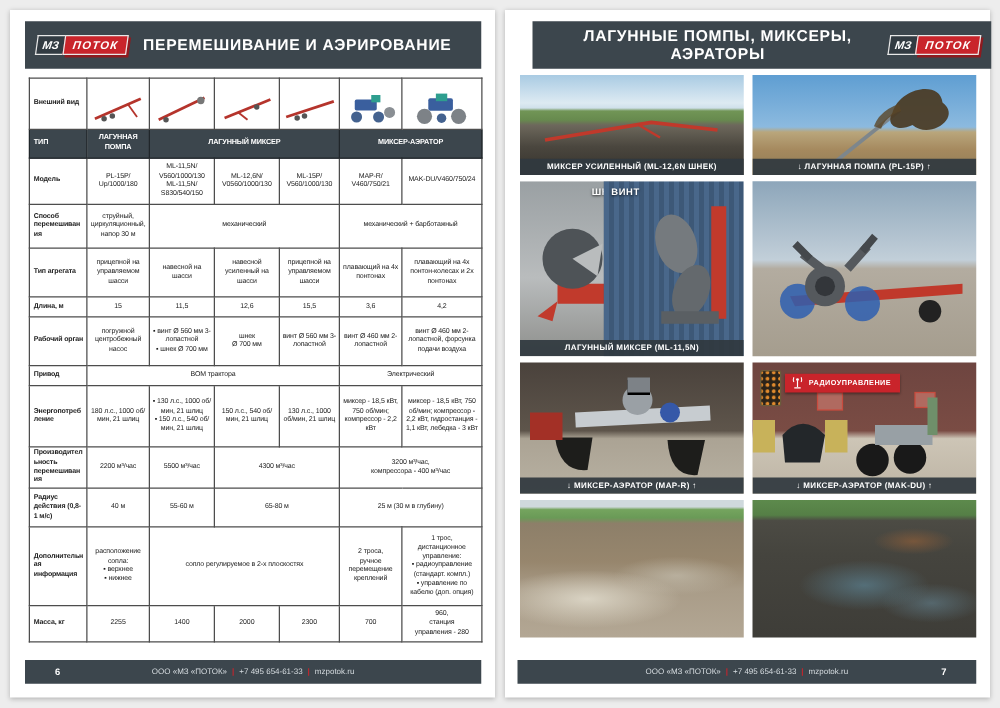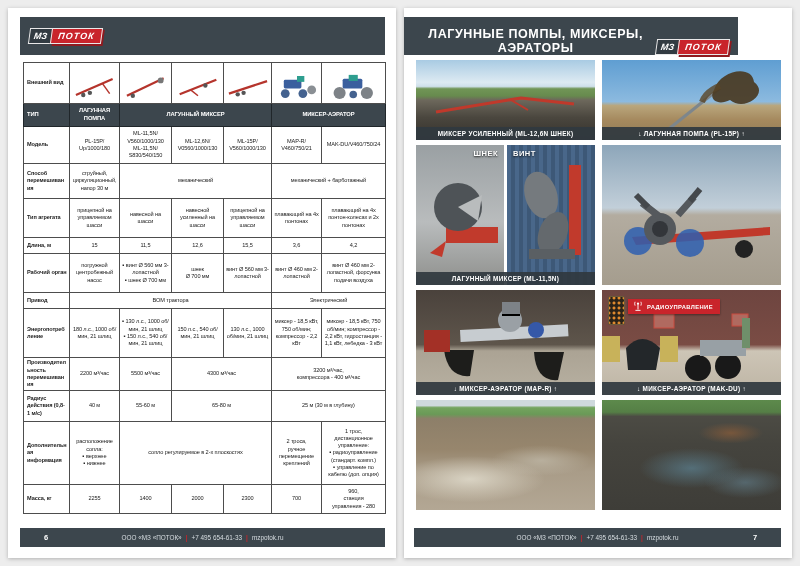--- a/index.html
+++ b/index.html
@@ -4,21 +4,21 @@
 <style>
   html,body{margin:0;padding:0;}
   body{width:800px;height:566px;background:#ededed;position:relative;overflow:hidden;
        font-family:"Liberation Sans","DejaVu Sans",sans-serif;color:#1c1c1c;}
   .page{position:absolute;top:8px;width:388px;height:550px;background:#fff;
         box-shadow:0 1px 4px rgba(0,0,0,.25);}
   #pageL{left:8px;} #pageR{left:404px;}
 
   
   .hdr{position:absolute;top:9px;height:38px;background:#3c464d;display:flex;align-items:center;}
-  #pageL .hdr{left:12px;width:365px;} #pageR .hdr{left:0;width:334px;align-items:flex-end;}
+  #pageL .hdr{left:12px;width:365px;} #pageR .hdr{left:22px;width:367px;}
   .hdr-title{flex:1;text-align:center;color:#fff;font-weight:bold;font-size:12.5px;letter-spacing:.6px;}
 
   
   .logo{display:flex;align-items:center;transform:skewX(-8deg);margin:0 9px;}
   .logo .mz{background:#323b42;color:#fff;font-weight:bold;font-style:italic;font-size:9px;
             padding:2px 4px;border:1px solid #e8e8e8;border-right:none;}
   .logo .potok{background:#c9242b;color:#fff;font-weight:bold;font-style:italic;font-size:9px;
             letter-spacing:1px;padding:2px 6px;border:1px solid #e8e8e8;box-shadow:2px 2px 0 #8f1a1f;}
 
   
@@ -46,21 +46,21 @@
        color:#fff;font-weight:bold;font-size:6.4px;display:flex;align-items:center;justify-content:center;
        letter-spacing:.3px;}
   .sublabel{position:absolute;top:4px;color:#fff;font-weight:bold;font-size:7.5px;
             text-shadow:0 1px 2px rgba(0,0,0,.8);letter-spacing:.5px;}
   .half{position:absolute;top:0;bottom:0;overflow:hidden;}
 
   
   .ph1{background:linear-gradient(180deg,#a9cbe3 0%,#ddeaf2 28%,#cfe0ea 33%,#719556 36%,#678a4e 45%,#6d685c 50%,#4a463e 72%,#35322c 100%);}
   .ph2{background:linear-gradient(180deg,#5f9ed2 0%,#8cbadf 52%,#b9a67c 57%,#a5895e 75%,#8f7a55 100%);}
   .ph3a{background:linear-gradient(180deg,#9aa0a3 0%,#b9bcbd 55%,#8e8f8c 100%);}
-  .ph3b{background:repeating-linear-gradient(90deg,#49678a 0 4px,#3d5877 4px 8px);}
+  .ph3b{background:repeating-linear-gradient(90deg,#49678a 0 4px,#3d5877 4px 8px);padding-left:24px;}
   .ph4{background:linear-gradient(180deg,#8da6ba 0%,#c2cfd9 45%,#b3aca0 50%,#a59d8e 100%);}
   .ph5{background:linear-gradient(180deg,#4a423c 0%,#5e554b 52%,#aba394 58%,#b8b1a2 100%);}
   .ph6{background:linear-gradient(180deg,#6e4540 0%,#7a4c44 52%,#cdc5b6 58%,#bdb4a4 100%);}
   .ph7{background:
         radial-gradient(ellipse 60% 30% at 30% 72%,rgba(225,220,205,.85),transparent 70%),
         radial-gradient(ellipse 40% 20% at 70% 55%,rgba(200,195,180,.6),transparent 70%),
         linear-gradient(180deg,#cfd9dd 0%,#cfd9dd 5%,#74a45e 7%,#6a9a57 13%,#8d7f69 17%,#97866d 45%,#a99c88 65%,#b3a794 100%);}
   .ph8{background:
         radial-gradient(ellipse 45% 28% at 50% 62%,rgba(96,140,160,.6),transparent 65%),
         radial-gradient(ellipse 35% 22% at 80% 75%,rgba(110,150,170,.45),transparent 65%),
@@ -79,20 +79,21 @@
 </head>
 <body>
 
 <div class="page" id="pageL">
 
   <div class="hdr">
     <span class="logo">
       <span class="mz">МЗ</span>
       <span class="potok">ПОТОК</span>
     </span>
+    <span class="hdr-title">ПЕРЕМЕШИВАНИЕ И АЭРИРОВАНИЕ</span>
     <span style="width:20px"></span>
   </div>
 
   <div class="tblwrap">
   <table>
     <colgroup>
           <col style="width:46px">
           <col style="width:50px">
           <col style="width:52px">
           <col style="width:52px">

